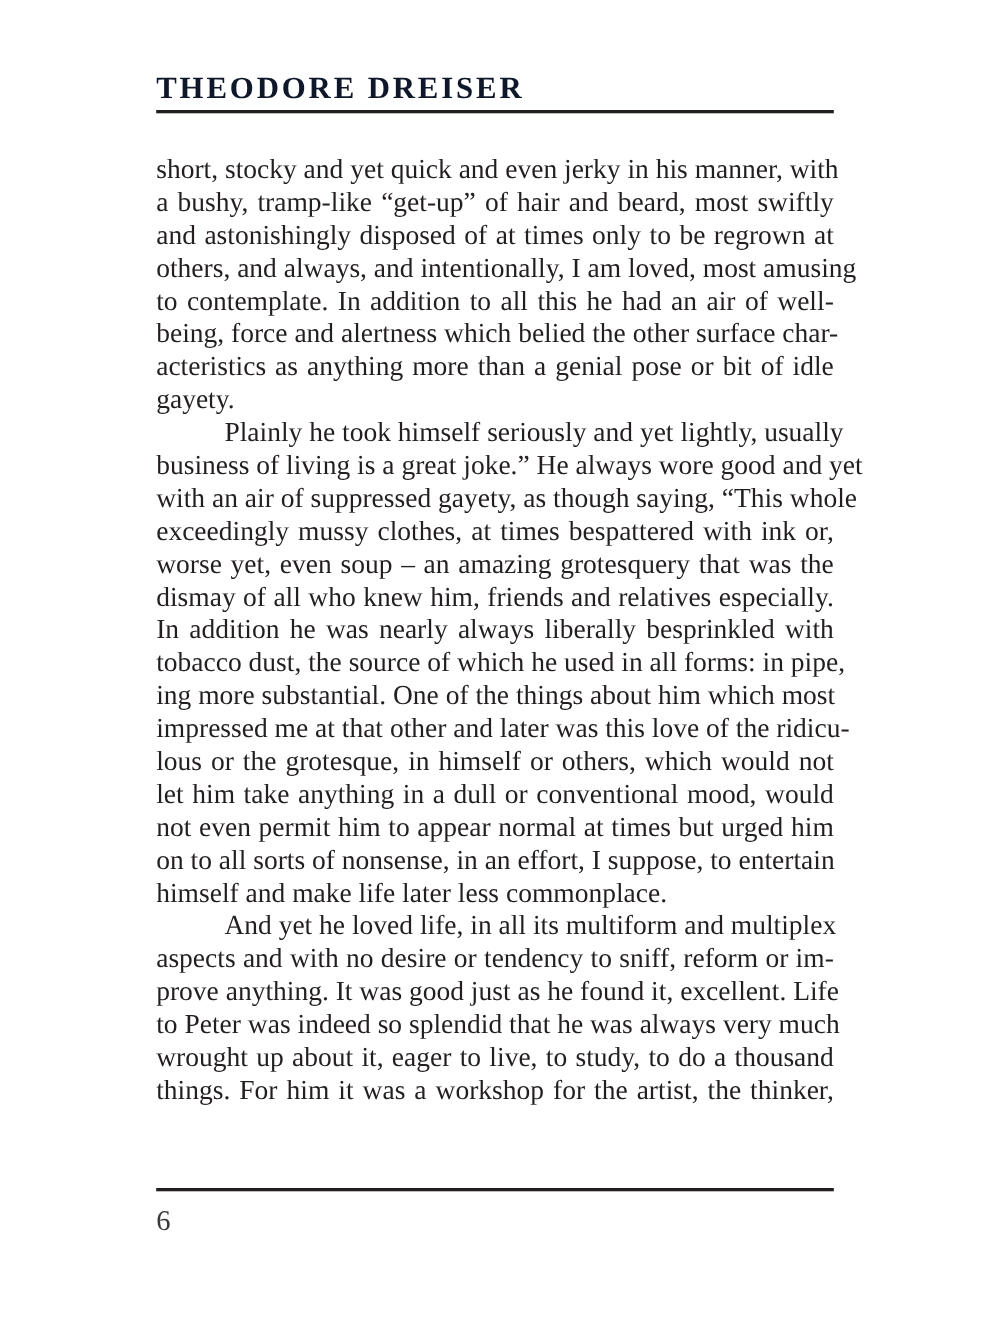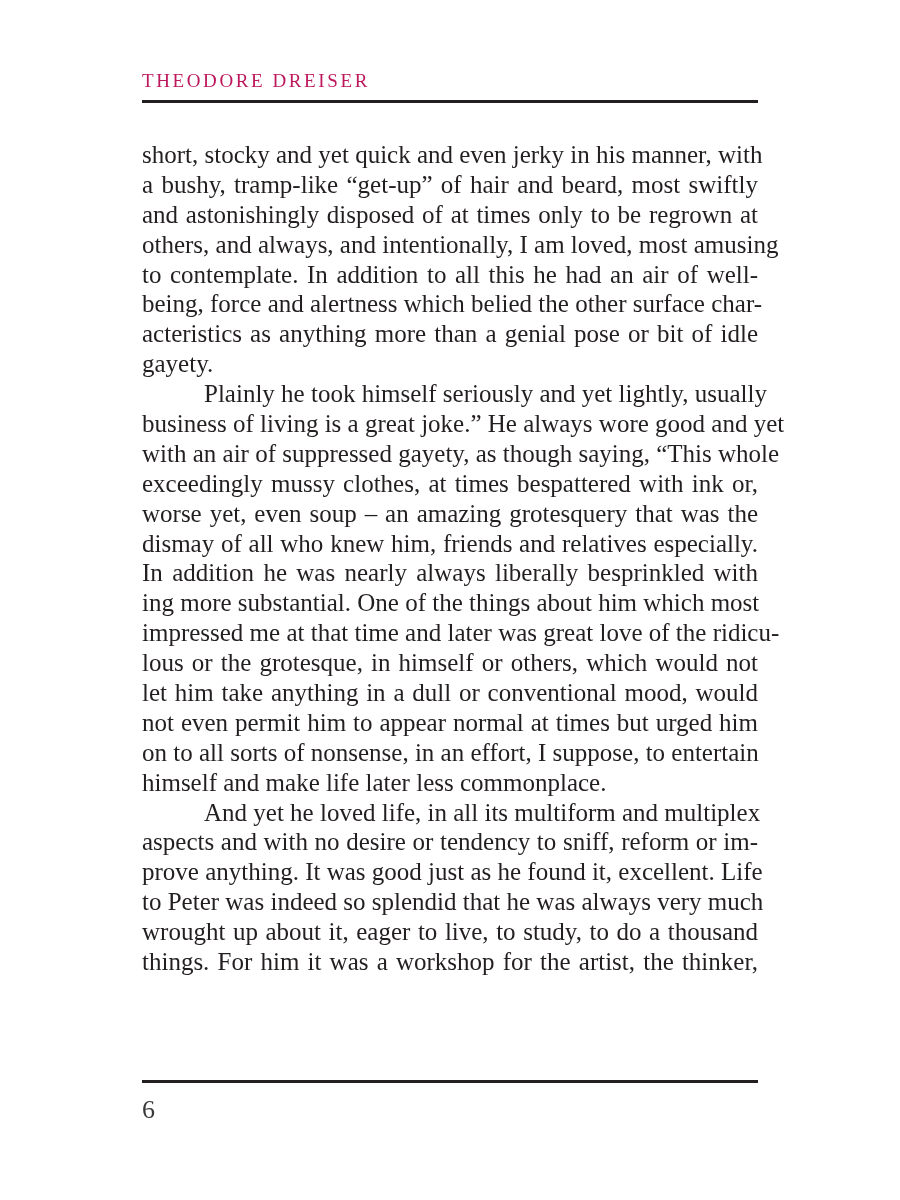--- a/index.html
+++ b/index.html
@@ -18,25 +18,26 @@
       position: absolute;
       left: 0; top: 0;
       width: 900px; height: 1200px;
       background: #ffffff;
     }
     .running-head {
       position: absolute;
       left: 142px;
       top: 66px;
       font-family: "Liberation Serif", serif;
-      font-size: 19px;
+      font-size: 28px;
       letter-spacing: 2.6px;
-      color: #be185d;
+      color: #0f172a;
       white-space: nowrap;
       line-height: 30px;
+      font-weight: bold;
     }
     .rule-top {
       position: absolute;
       left: 142px;
       top: 100px;
       width: 616px;
       height: 3px;
       background: #231f20;
     }
     .text-block {
@@ -96,22 +97,23 @@
       <span class="line">being, force and alertness which belied the other surface char-</span>
       <span class="line">acteristics as anything more than a genial pose or bit of idle</span>
       <span class="line last">gayety.</span>
       <span class="line indent">Plainly he took himself seriously and yet lightly, usually</span>
       <span class="line">business of living is a great joke.” He always wore good and yet</span>
       <span class="line">with an air of suppressed gayety, as though saying, “This whole</span>
       <span class="line">exceedingly mussy clothes, at times bespattered with ink or,</span>
       <span class="line">worse yet, even soup – an amazing grotesquery that was the</span>
       <span class="line">dismay of all who knew him, friends and relatives especially.</span>
       <span class="line">In addition he was nearly always liberally besprinkled with</span>
+      <span class="line">tobacco dust, the source of which he used in all forms: in pipe,</span>
       <span class="line">ing more substantial. One of the things about him which most</span>
-      <span class="line">impressed me at that time and later was great love of the ridicu-</span>
+      <span class="line">impressed me at that other and later was this love of the ridicu-</span>
       <span class="line">lous or the grotesque, in himself or others, which would not</span>
       <span class="line">let him take anything in a dull or conventional mood, would</span>
       <span class="line">not even permit him to appear normal at times but urged him</span>
       <span class="line">on to all sorts of nonsense, in an effort, I suppose, to entertain</span>
       <span class="line last">himself and make life later less commonplace.</span>
       <span class="line indent">And yet he loved life, in all its multiform and multiplex</span>
       <span class="line">aspects and with no desire or tendency to sniff, reform or im-</span>
       <span class="line">prove anything. It was good just as he found it, excellent. Life</span>
       <span class="line">to Peter was indeed so splendid that he was always very much</span>
       <span class="line">wrought up about it, eager to live, to study, to do a thousand</span>

